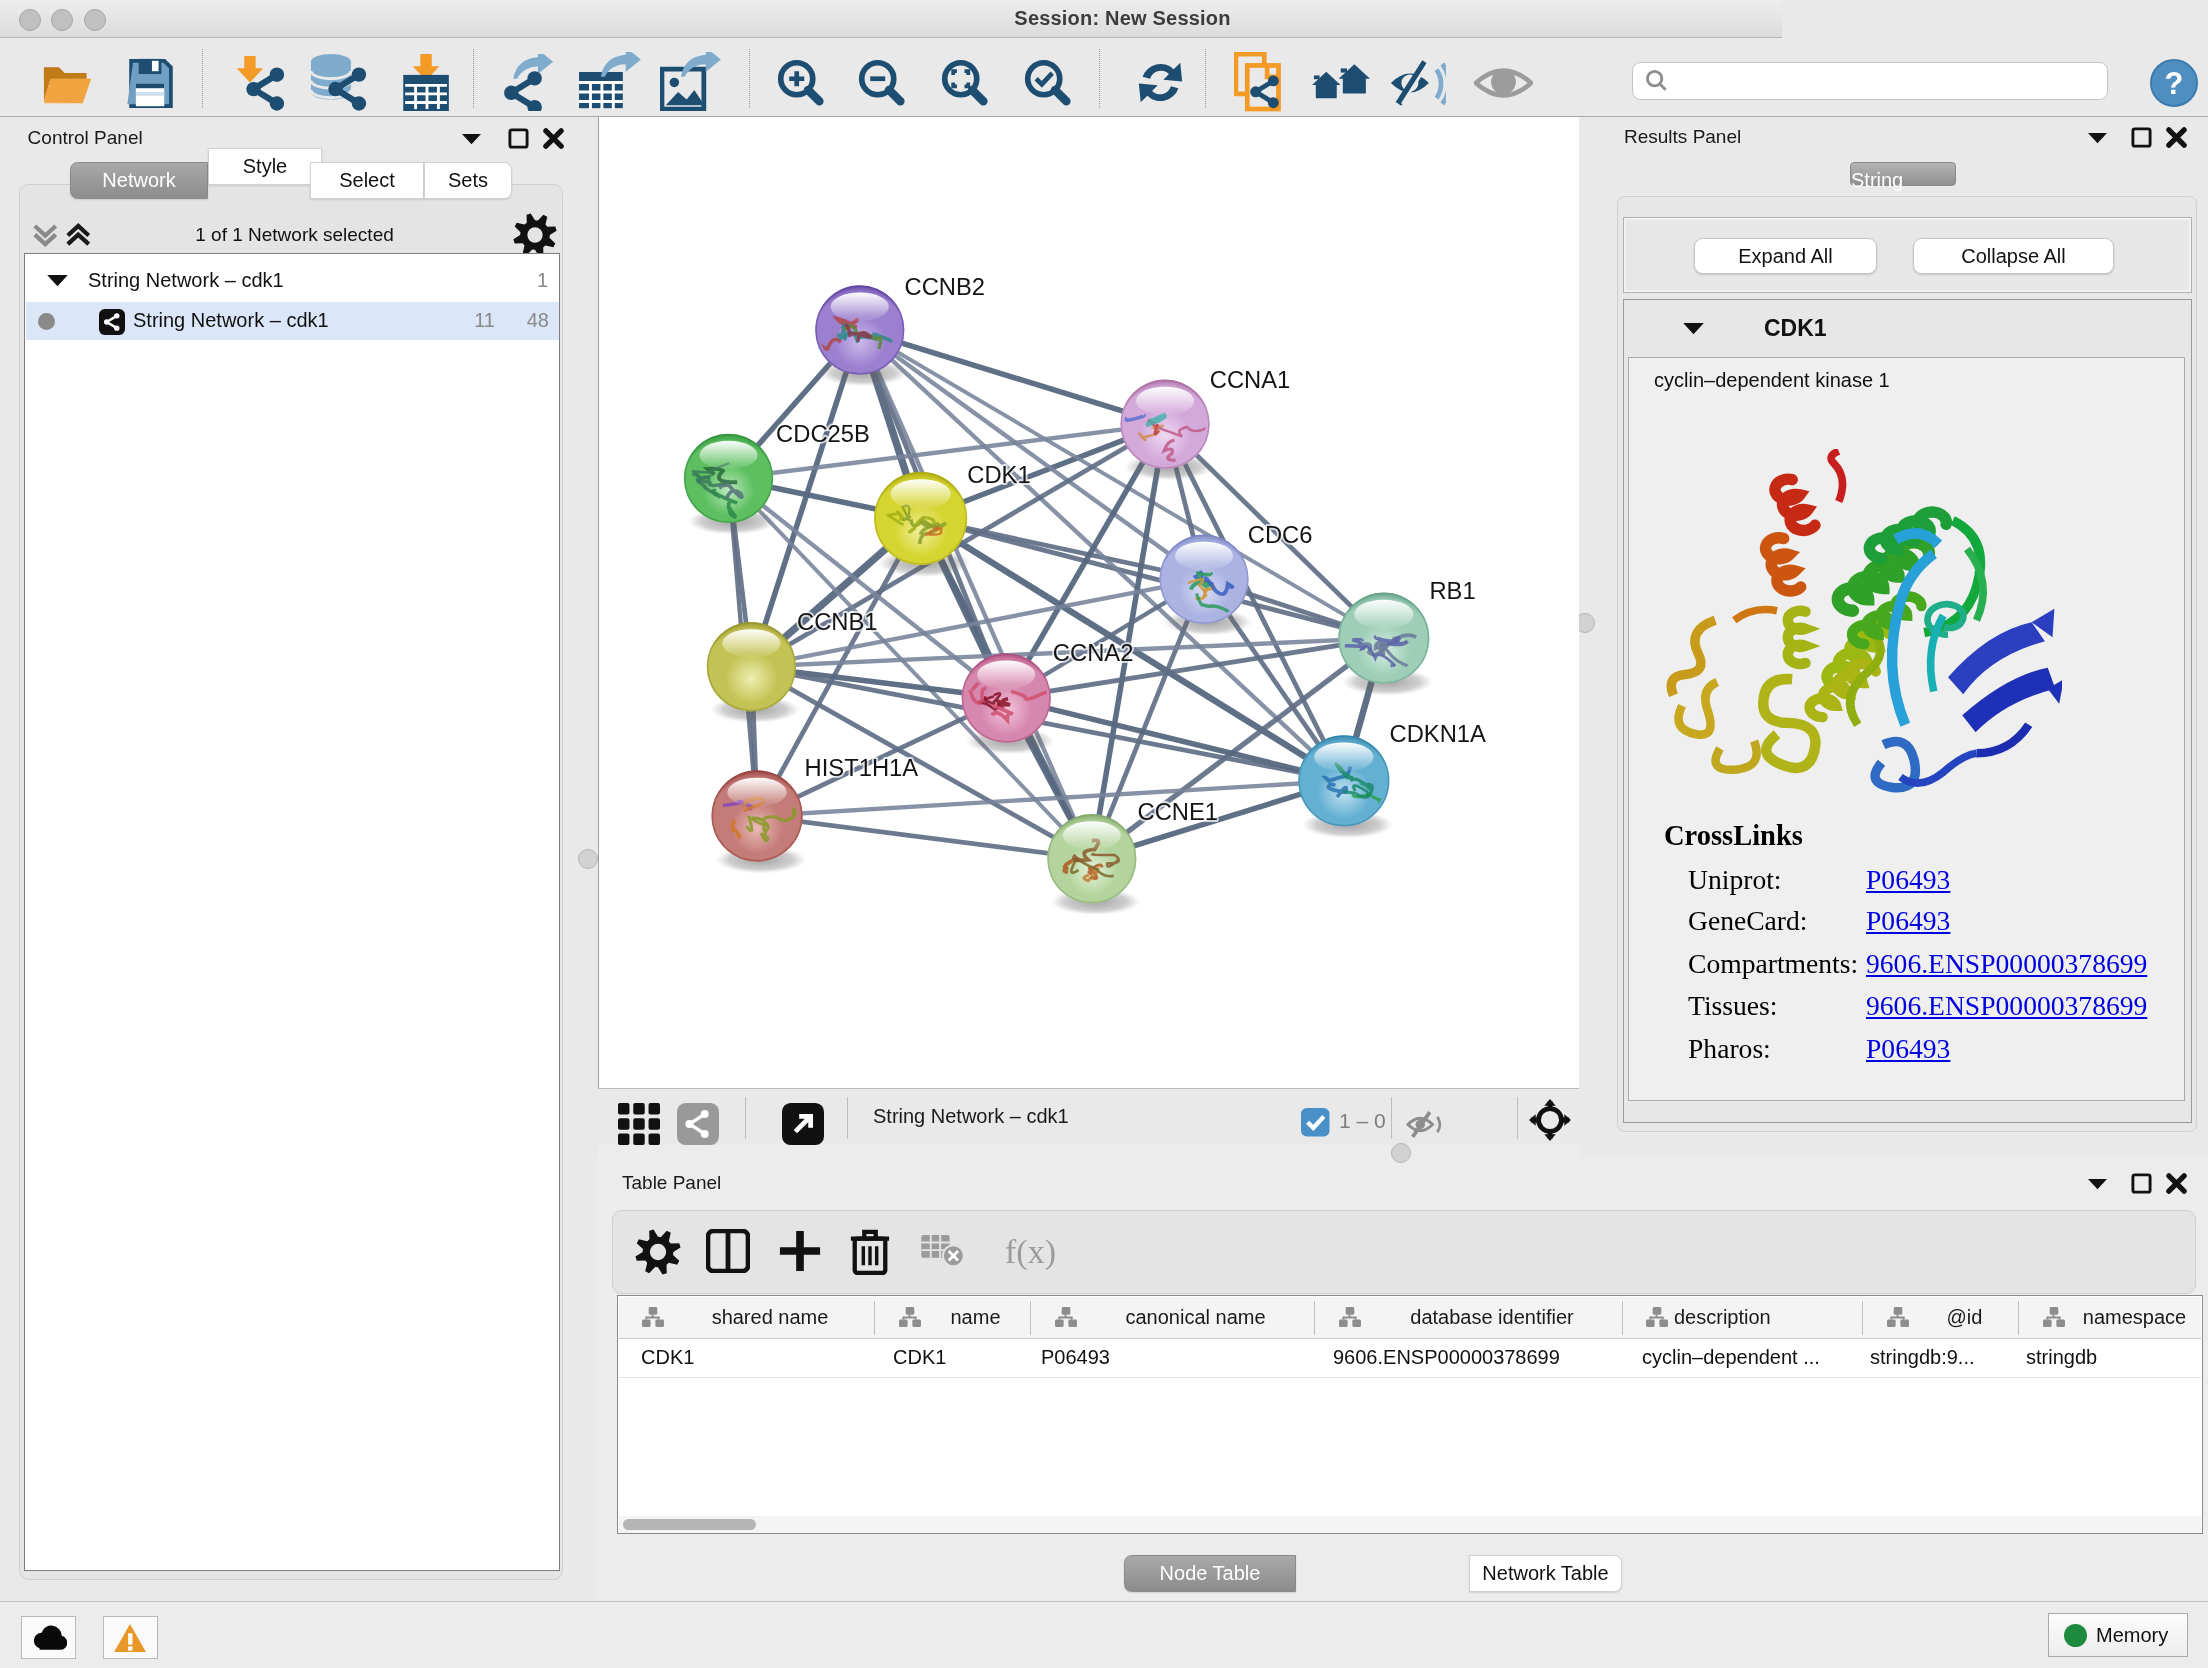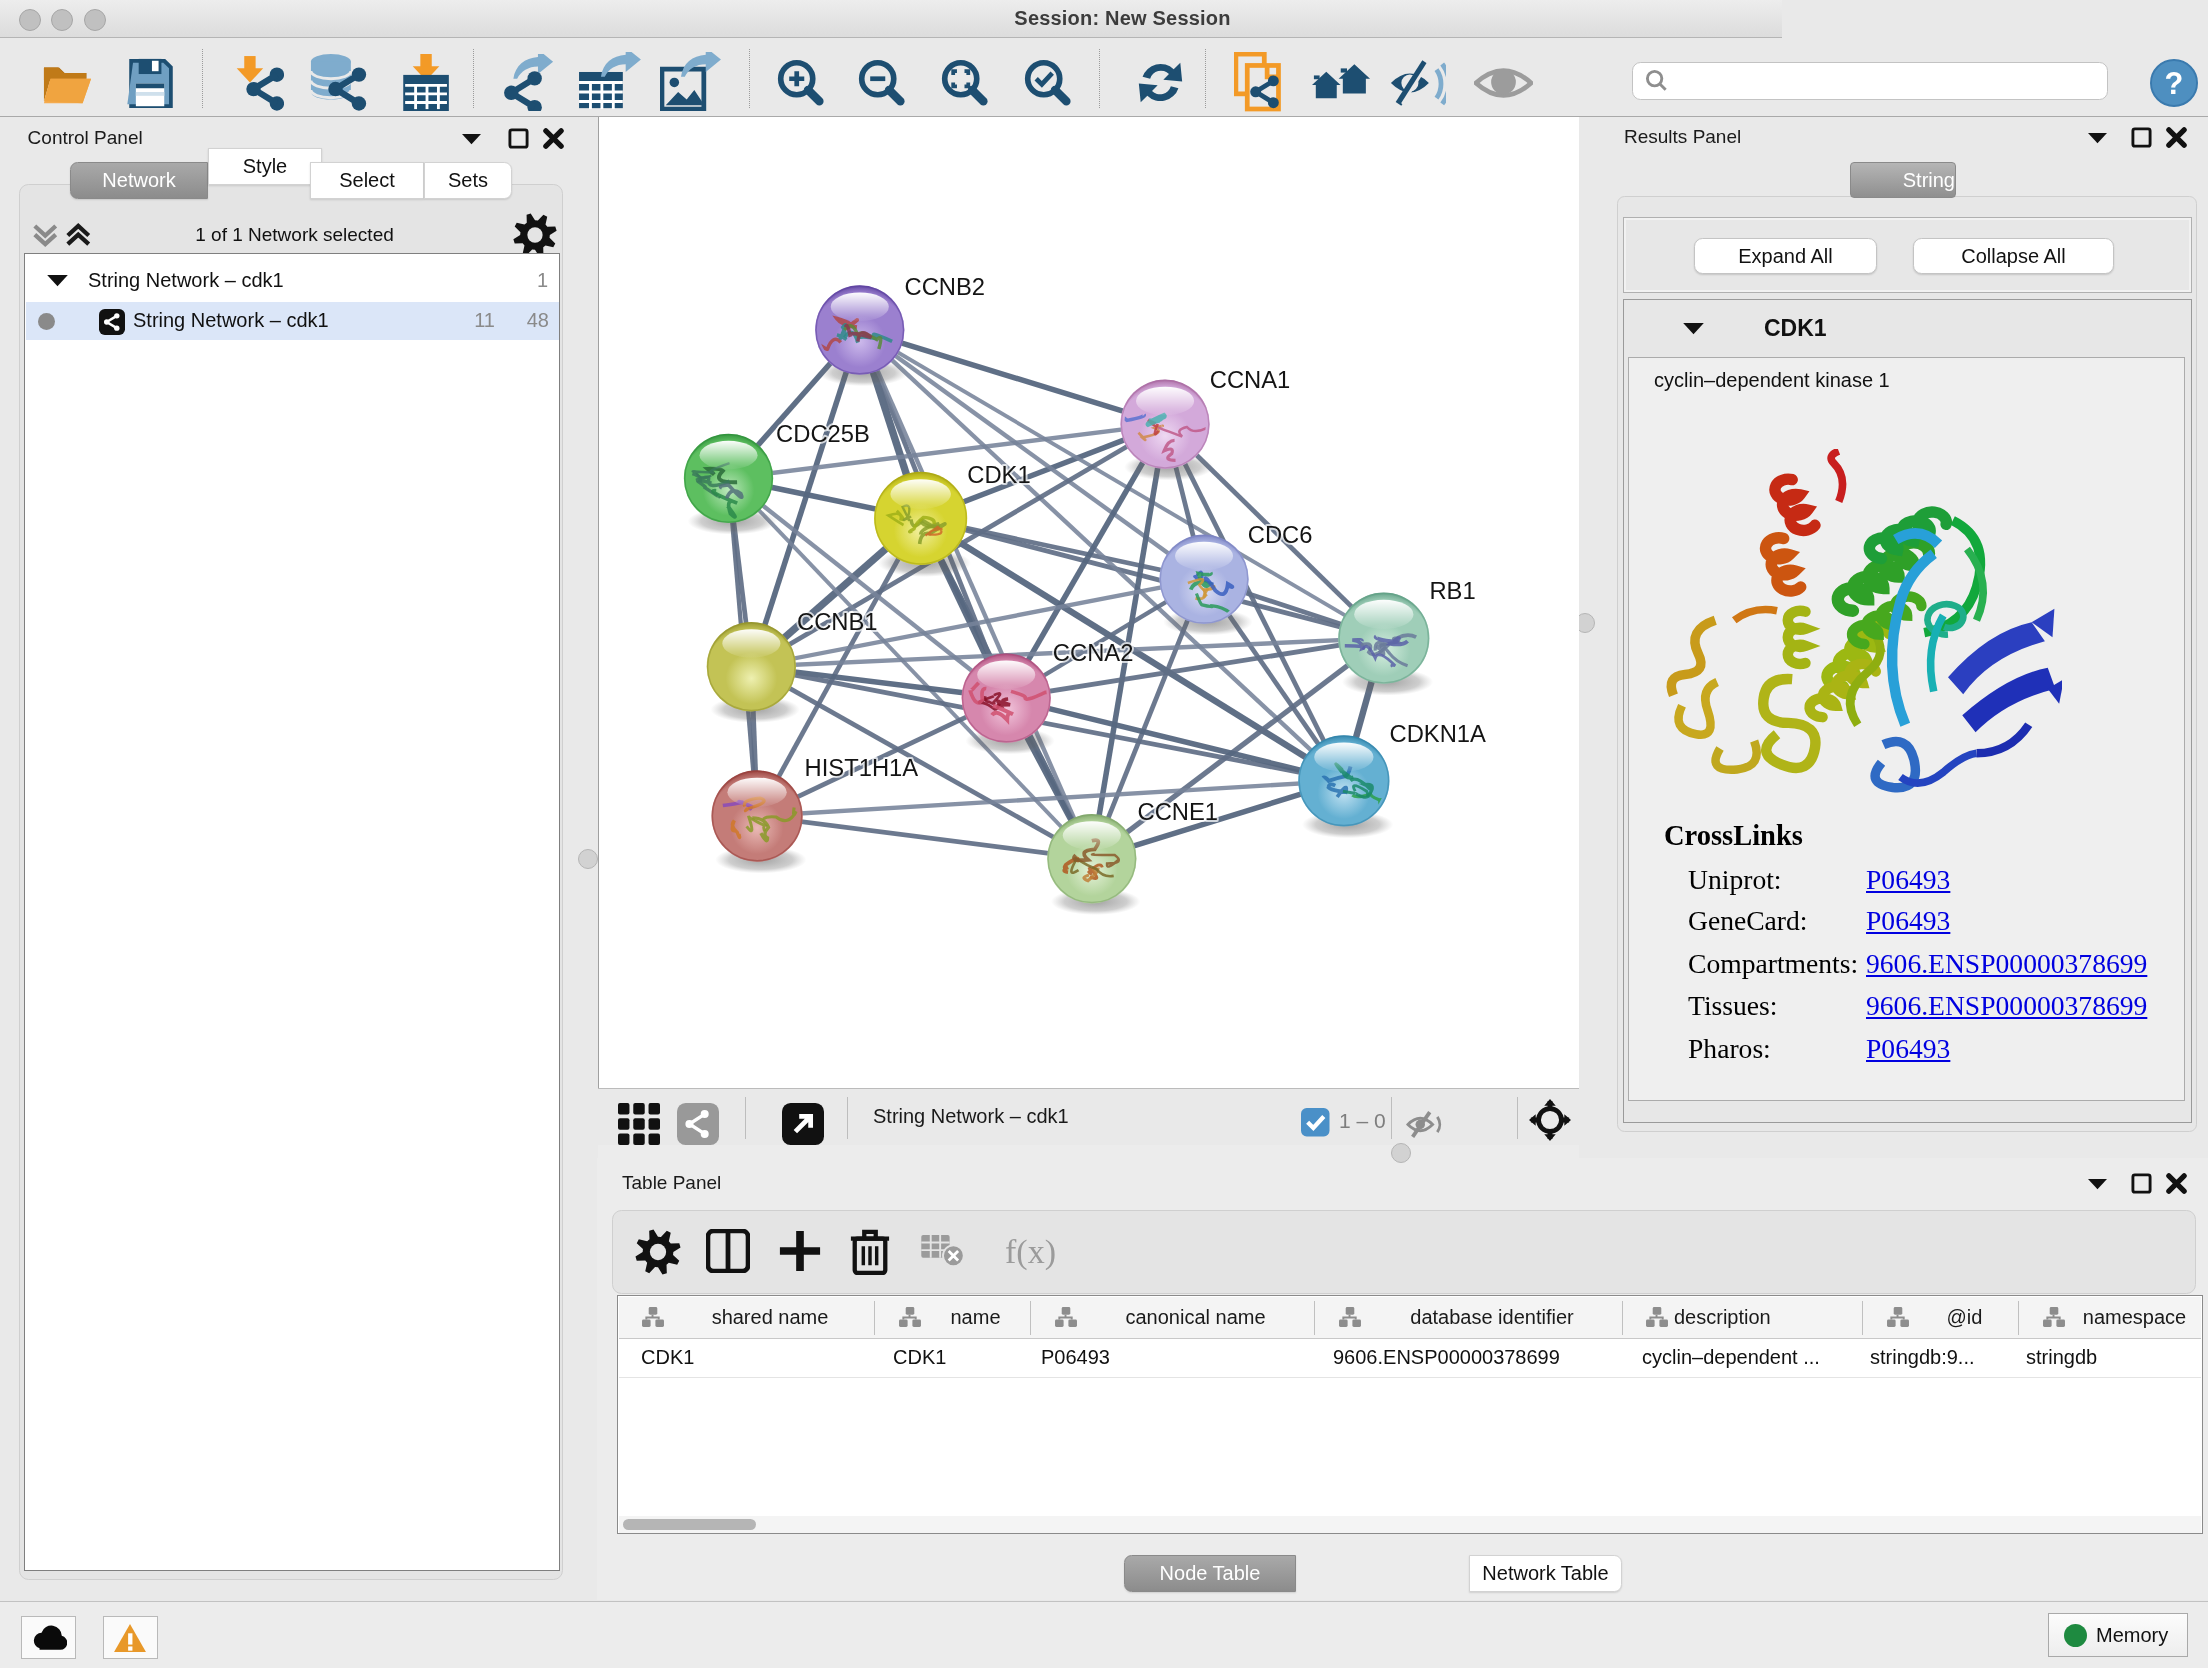--- a/index.html
+++ b/index.html
@@ -597,21 +597,21 @@
 <svg class="abs" style="left:2087px;top:131px" width="21" height="13.3" viewBox="0 0 22 14">
     <path d="M1 2 h20 l-10 11 z" fill="#111"></path>
   </svg>
 <svg class="abs" style="left:2131px;top:127px" width="21" height="21" viewBox="0 0 22 22">
     <rect x="2" y="2" width="18" height="18" fill="none" stroke="#111" stroke-width="3" rx="2"></rect>
   </svg>
 <svg class="abs" style="left:2166px;top:127px" width="21" height="21" viewBox="0 0 22 22">
     <path d="M3 3 L19 19 M19 3 L3 19" stroke="#111" stroke-width="5.5" stroke-linecap="round"></path>
   </svg>
 <div class="abs" style="left:1617px;top:196px;width:580px;height:936px;background:#e7e7e7;border:1px solid #cfcfcf;border-radius:7.6px"></div>
-<div class="abs" style="left:1850px;top:162px;width:106px;height:36px;background:linear-gradient(#b5b5b5,#8f8f8f);border:1px solid #8a8a8a;border-radius:4px;color:#fff;font-size:20px;text-align:right;line-height:34px">String</div>
+<div class="abs" style="left:1850px;top:162px;width:106px;height:24px;background:linear-gradient(#b5b5b5,#8f8f8f);border:1px solid #8a8a8a;border-radius:4px;color:#fff;font-size:20px;text-align:left;line-height:34px">String</div>
 <div class="abs" style="left:1623px;top:217px;width:569px;height:76px;border:1px solid #b0b0b0;box-shadow:inset 0 0 0 1.9px #f2f2f2"></div>
 <div class="abs" style="left:1694px;top:238px;width:183px;height:36px;background:#fff;border:1px solid #c4c4c4;border-radius:8.6px;font-size:20px;text-align:center;line-height:34px;color:#111;box-shadow:0 1px 1.9px rgba(0,0,0,.15)">Expand All</div>
 <div class="abs" style="left:1913px;top:238px;width:201px;height:36px;background:#fff;border:1px solid #c4c4c4;border-radius:8.6px;font-size:20px;text-align:center;line-height:34px;color:#111;box-shadow:0 1px 1.9px rgba(0,0,0,.15)">Collapse All</div>
 <div class="abs" style="left:1623px;top:299px;width:569px;height:824px;border:1px solid #9a9a9a"></div>
 <svg class="abs" style="left:1682px;top:321px" width="23" height="15" viewBox="0 0 24 16">
     <path d="M1 2 h22 l-11 12 z" fill="#111"></path>
   </svg>
 <div class="abs" style="left:1764px;top:315px;font-size:23px;font-weight:700;color:#111">CDK1</div>
 <div class="abs" style="left:1628px;top:357px;width:557px;height:744px;background:#efefef;border:1px solid #ababab"></div>
 <div class="abs" style="left:1654px;top:369px;font-size:20px;color:#111">cyclin–dependent kinase 1</div>

